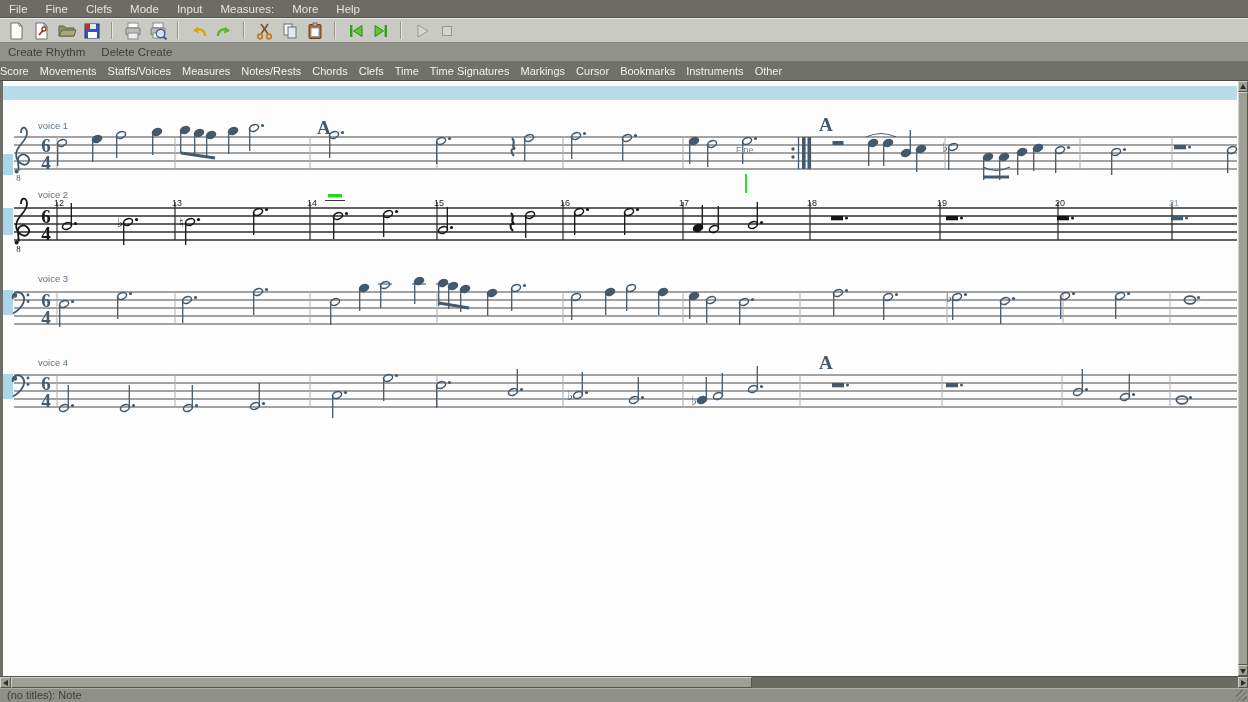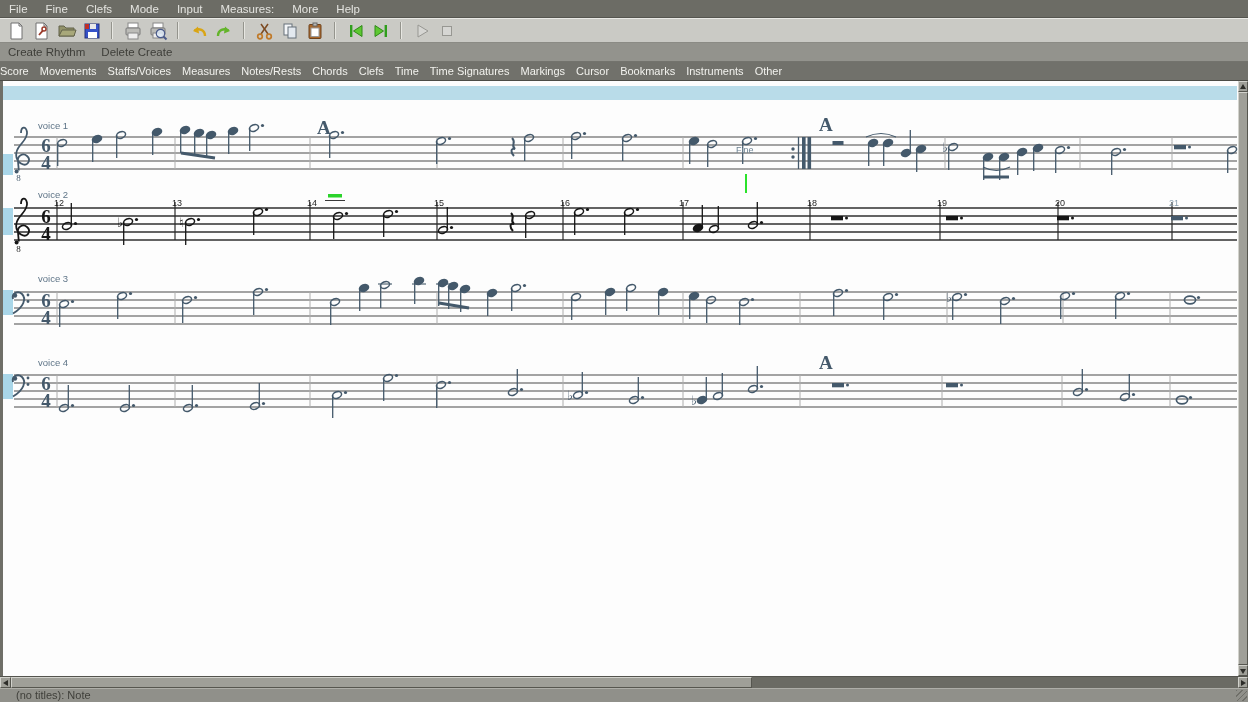--- a/index.html
+++ b/index.html
@@ -15,21 +15,21 @@
   .rhythm-item{font-size:11.5px;color:#3e3e39;padding:0 8px;height:19px;line-height:19px}
   .tabbar{top:62px;height:19px;background:#71716b;border-bottom:1px solid #4c4c46;padding-left:0}
   .tab-item{font-size:11px;color:#f2f2ee;margin-right:11px;white-space:nowrap}
   .canvas{position:absolute;left:3px;top:81px;width:1235px;height:595px;background:#fdfdfd}
   .canvas-strip{position:absolute;left:0;top:81px;width:3px;height:595px;background:#6f6f68}
   #score-svg{position:absolute;left:0;top:0;width:1248px;height:676px;z-index:2}
   .vscroll{position:absolute;left:1238px;top:81px;width:10px;height:595px;background:#6e6e67;z-index:3}
   .hscroll{position:absolute;left:0;top:676px;width:1248px;height:12px;background:#6b6b64;z-index:3;border-top:1px solid #54544e;box-sizing:border-box}
   .sb-face{position:absolute;background:#9f9f98;border:1px solid;border-color:#d2d2cc #56564f #56564f #d2d2cc;box-sizing:border-box}
   .statusbar{position:absolute;left:0;top:688px;width:1248px;height:14px;background:#90908a;border-top:1px solid #aeaea8;
-             box-sizing:border-box;font-size:11px;color:#3f3f3a;line-height:12px;padding-left:16px}
+             box-sizing:border-box;font-size:11px;color:#3f3f3a;line-height:12px;padding-left:7px}
   .grip{position:absolute;right:1px;bottom:1px;width:11px;height:11px;
         background:repeating-linear-gradient(135deg,#6f6f69 0 1px,transparent 1px 4px)}
   .tri{width:0;height:0;margin:auto}
   .tri-up{border-left:3px solid transparent;border-right:3px solid transparent;border-bottom:5px solid #2d2d29}
   .tri-down{border-left:3px solid transparent;border-right:3px solid transparent;border-top:5px solid #2d2d29}
   .tri-left{border-top:3px solid transparent;border-bottom:3px solid transparent;border-right:5px solid #2d2d29}
   .tri-right{border-top:3px solid transparent;border-bottom:3px solid transparent;border-left:5px solid #2d2d29}
 </style>
 </head>
 <body>

